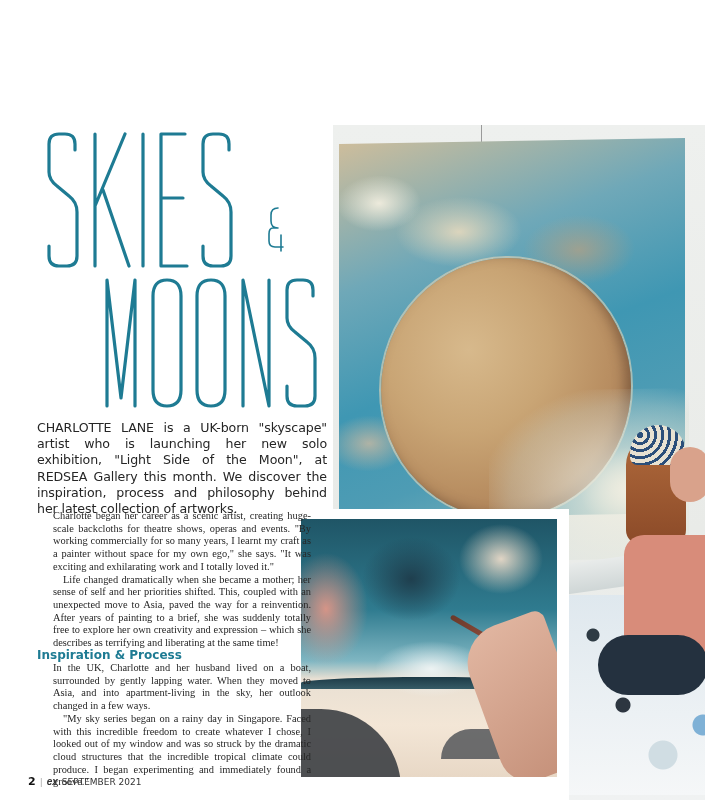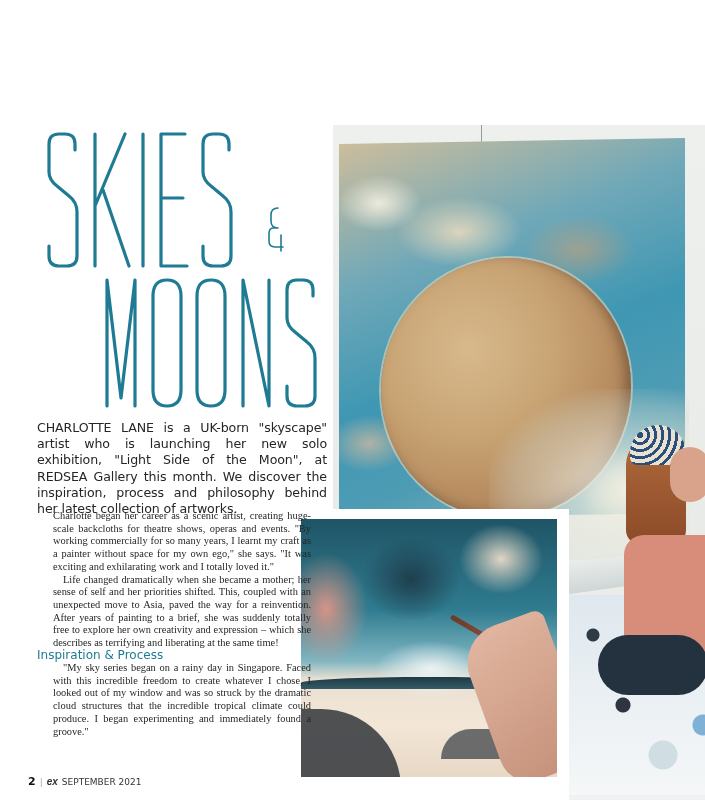--- a/index.html
+++ b/index.html
@@ -66,21 +66,21 @@
 
   .title svg { overflow:visible; }
 
   
   .intro { position:absolute; left:37px; top:420px; width:290px; font-size:12.6px; line-height:16.2px; color:#262626; font-family:"DejaVu Sans", sans-serif; text-align:justify; letter-spacing:-0.1px; }
 
   
   .body { position:absolute; left:37px; top:510px; width:258px; font-family:"Liberation Serif", serif; font-size:10.4px; line-height:12.7px; color:#262626; text-align:justify;margin-left:16px; }
   .body p { margin:0; }
   .body p.indent { text-indent:10px;font-family:Liberation Serif, serif; }
-  .subhead { position:absolute; left:37px; top:648px; font-family:"DejaVu Sans", sans-serif; font-size:12px; font-weight:normal; color:#1e7b93; }
+  .subhead { position:absolute; left:37px; top:648px; font-family:"DejaVu Sans", sans-serif; font-size:12px; font-weight:bold; color:#1e7b93; }
   .body2 { top:662px; }
 
   
   .footer { position:absolute; left:28px; top:775px; font-size:9px; color:#333; font-family:"DejaVu Sans", sans-serif; display:flex; align-items:center; gap:4px; }
   .footer .pg { font-weight:bold; font-size:11px; color:#111; }
   .footer .sep { color:#aaa; }
   .footer .logo { font-family:Liberation Sans, sans-serif; font-style:italic; font-weight:bold; font-size:10px; color:#333; }
 </style>
 </head>
 <body>
@@ -146,20 +146,21 @@
 <div class="intro">CHARLOTTE LANE is a UK-born "skyscape" artist who is launching her new solo exhibition, "Light Side of the Moon", at REDSEA Gallery this month. We discover the inspiration, process and philosophy behind her latest collection of artworks.</div>
 
 <div class="body">
   <p>Charlotte began her career as a scenic artist, creating huge-scale backcloths for theatre shows, operas and events. "By working commercially for so many years, I learnt my craft as a painter without space for my own ego," she says. "It was exciting and exhilarating work and I totally loved it."</p>
   <p class="indent">Life changed dramatically when she became a mother; her sense of self and her priorities shifted. This, coupled with an unexpected move to Asia, paved the way for a reinvention. After years of painting to a brief, she was suddenly totally free to explore her own creativity and expression – which she describes as terrifying and liberating at the same time!</p>
 </div>
 
 <div class="subhead">Inspiration &amp; Process</div>
 
 <div class="body body2">
+  <p>In the UK, Charlotte and her husband lived on a boat, surrounded by gently lapping water. When they moved to Asia, and into apartment-living in the sky, her outlook changed in a few ways.</p>
   <p class="indent">"My sky series began on a rainy day in Singapore. Faced with this incredible freedom to create whatever I chose, I looked out of my window and was so struck by the dramatic cloud structures that the incredible tropical climate could produce. I began experimenting and immediately found a groove."</p>
 </div>
 
 <div class="footer">
   <span class="pg">2</span>
   <span class="sep">|</span>
   <span class="logo">ex</span>
   <span>SEPTEMBER 2021</span>
 </div>
 

